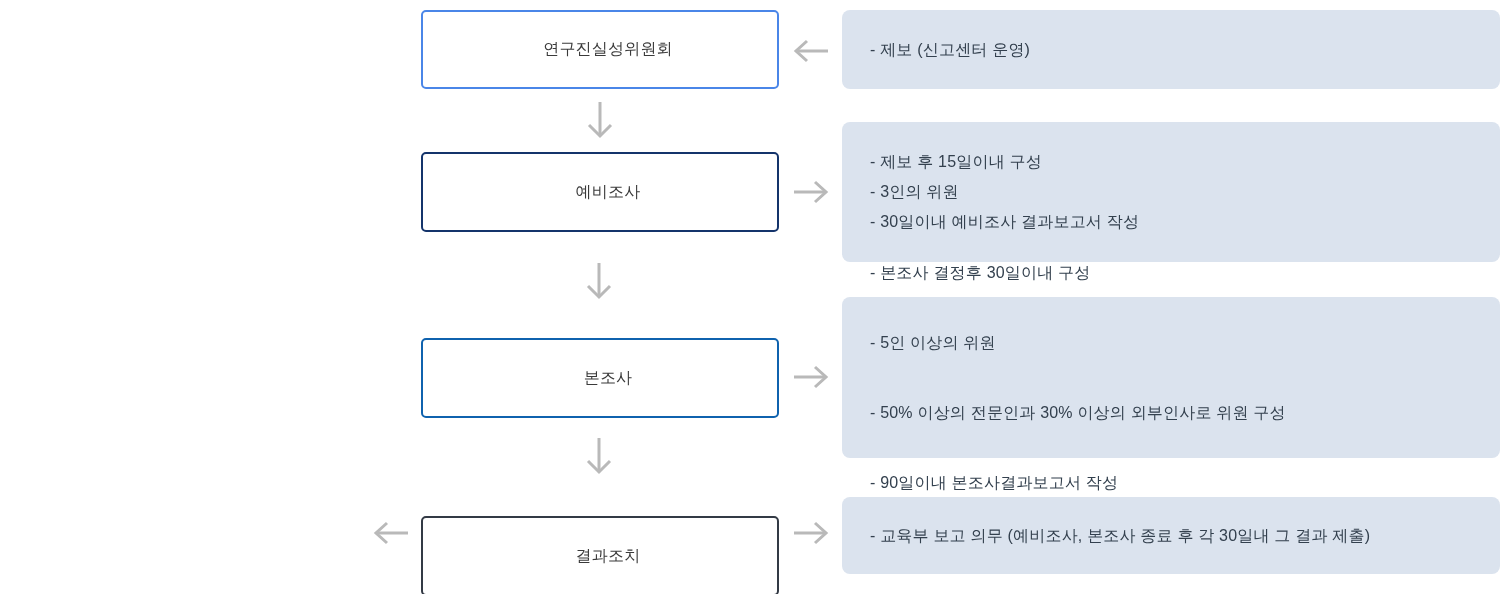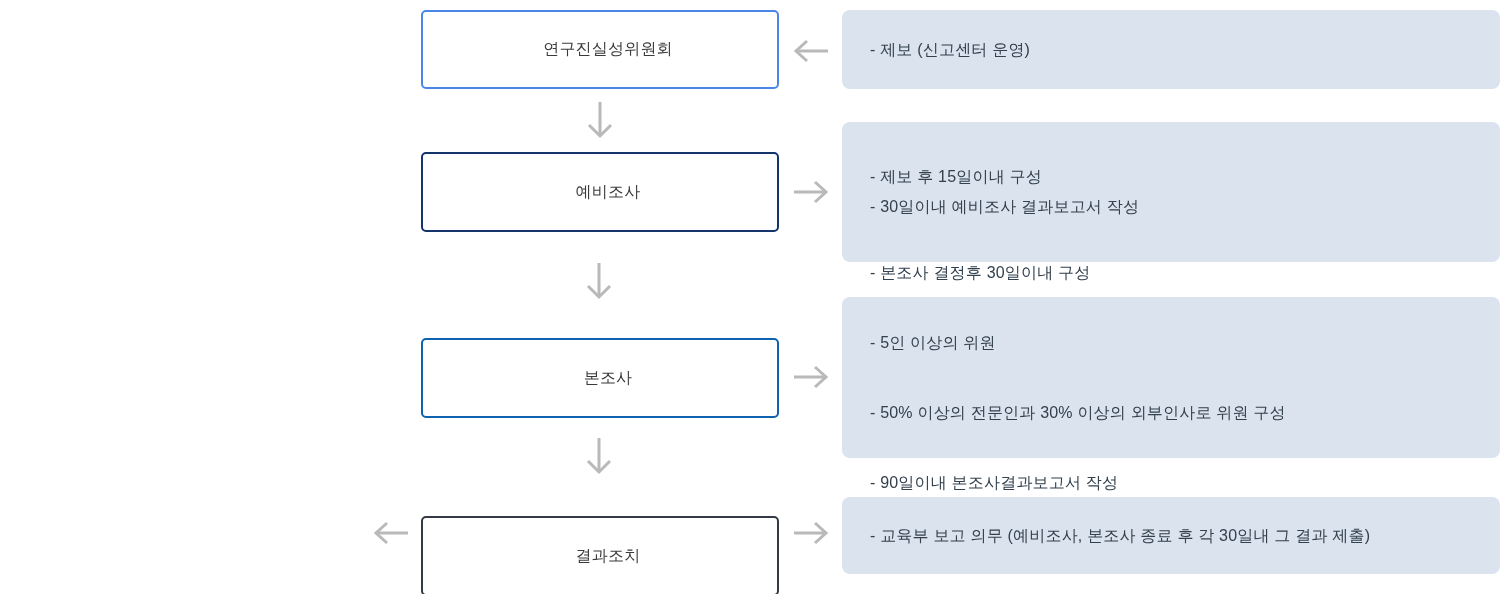--- a/index.html
+++ b/index.html
@@ -115,20 +115,21 @@
     <span>예비조사</span>
   </div>
   <div class="arrow h-arrow-row2" style="color: rgb(185, 185, 185);">
     <svg width="38" height="26" viewBox="0 0 38 26" fill="none" stroke="currentColor" stroke-width="3">
       <line x1="2" y1="13" x2="34" y2="13"></line>
       <polyline points="23,3 34,13 23,23"></polyline>
     </svg>
   </div>
   <div class="info-box info-2" style="background-color: rgb(219, 227, 238);">
     <div>- 제보 후 15일이내 구성</div>
+    <div>- 3인의 위원</div>
     <div>- 30일이내 예비조사 결과보고서 작성</div>
   </div>
 
   <div class="arrow down-2" style="color: rgb(185, 185, 185);">
     <svg width="30" height="40" viewBox="0 0 30 40" fill="none" stroke="currentColor" stroke-width="3">
       <line x1="15" y1="1" x2="15" y2="34"></line>
       <polyline points="4,24 15,35 26,24"></polyline>
     </svg>
   </div>
 

